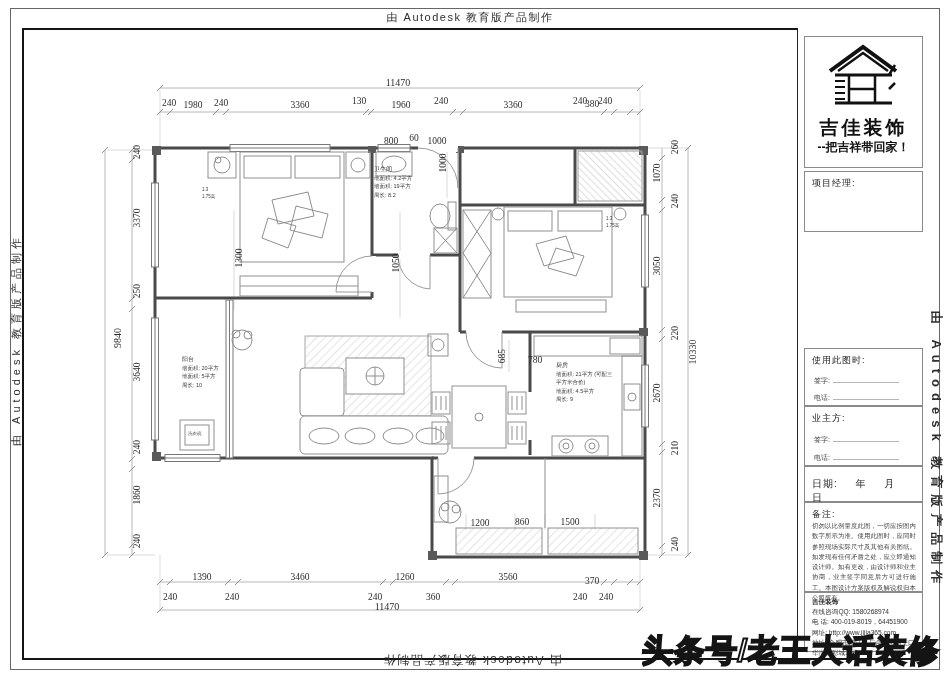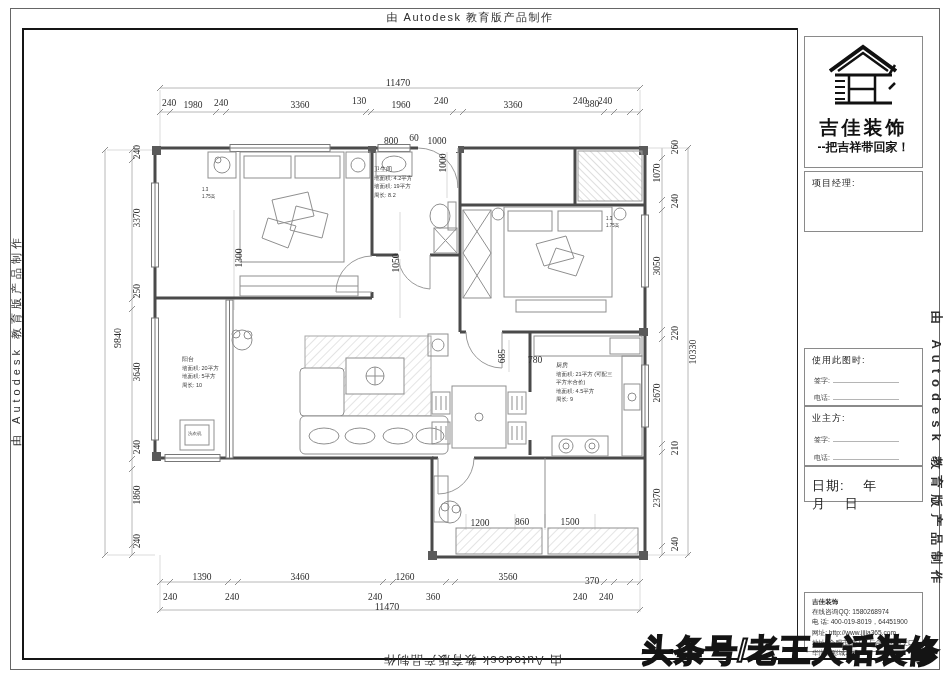--- a/index.html
+++ b/index.html
@@ -24,21 +24,21 @@
   .wm-left{transform:translate(-50%,-50%) rotate(-90deg);letter-spacing:4px;}
   .wm-right{transform:translate(-50%,-50%) rotate(90deg);font-size:13px;font-weight:bold;letter-spacing:6px;}
   
   .tb{position:absolute;left:797px;top:28px;width:133px;height:630px;border-left:1.5px solid #222;background:#fff;}
   .tbbox{position:absolute;left:6px;width:119px;border:1px solid #8a8a8a;box-sizing:border-box;}
   .tblabel{position:absolute;left:7px;top:5px;font-size:9px;color:#222;letter-spacing:1px;}
   .sigrow{position:absolute;left:9px;font-size:7px;color:#444;white-space:nowrap;}
   .sline{display:inline-block;width:66px;border-bottom:1px solid #b5b5b5;height:7px;margin-left:3px;}
   .brand{position:absolute;left:0;top:78px;width:100%;text-align:center;font-size:19px;font-weight:bold;letter-spacing:3px;color:#111;}
   .slogan{position:absolute;left:0;top:102px;width:100%;text-align:center;font-size:12px;font-weight:bold;color:#111;}
-  .daterow{position:absolute;left:7px;top:10px;font-size:13px;letter-spacing:1px;width:110px;}
+  .daterow{position:absolute;left:7px;top:10px;font-size:10px;letter-spacing:1px;width:110px;}
   .daterow span{margin-right:14px;}
   .remarks{position:absolute;left:7px;top:18px;width:104px;font-size:6.4px;line-height:1.6;color:#444;text-align:justify;}
   .comp{position:absolute;left:7px;top:4px;width:106px;font-size:6.6px;line-height:1.55;color:#333;white-space:normal;}
   .comp .cname{font-weight:bold;}
   
   .bigwm{position:absolute;left:642px;top:630px;font-size:31px;font-weight:bold;white-space:nowrap;
          color:#fff;-webkit-text-stroke:2px #141414;letter-spacing:1px;transform:skewX(-4deg);z-index:50;}
 </style>
 </head>
 <body>
@@ -350,20 +350,24 @@
 
     <div class="tbbox" style="top:438px;height:36px">
       <div class="daterow">
         <span>日期:</span>
         <span>年</span>
         <span>月</span>
         <span>日</span>
       </div>
     </div>
 
+    <div class="tbbox" style="top:474px;height:90px">
+      <div class="tblabel">备注:</div>
+      <div class="remarks">切勿以比例量度此图，一切应按图内数字所示为准。使用此图时，应同时参照现场实际尺寸及其他有关图纸。如发现有任何矛盾之处，应立即通知设计师。如有更改，由设计师和业主协商，业主签字同意后方可进行施工。本图设计方案版权及解说权归本公司所有。</div>
+    </div>
 
     <div class="tbbox" style="top:564px;height:60px">
       <div class="comp">
         <div class="cname">吉佳装饰</div>
         <div>在线咨询QQ: 1580268974</div>
         <div>电 话: 400-019-8019，64451900</div>
         <div>网址: http://www.jijia365.com</div>
         <div>地址: 合肥市望江路与合作化路交口华润五彩城11楼</div>
       </div>
     </div>

